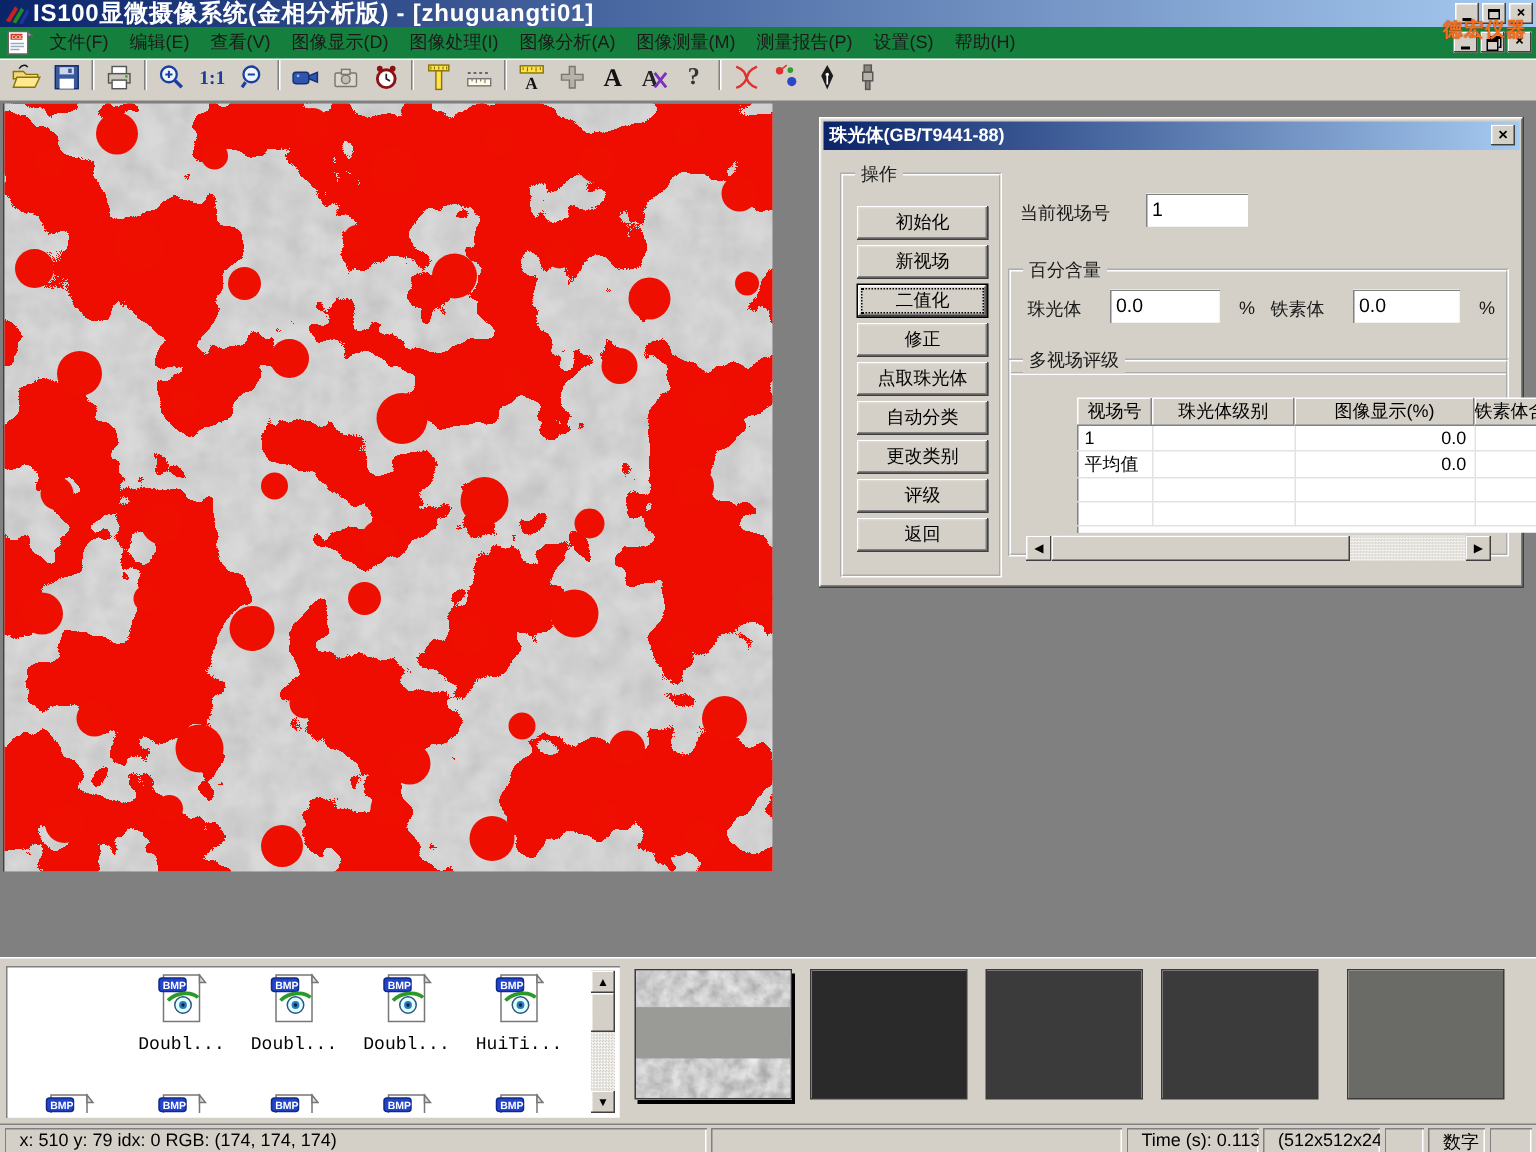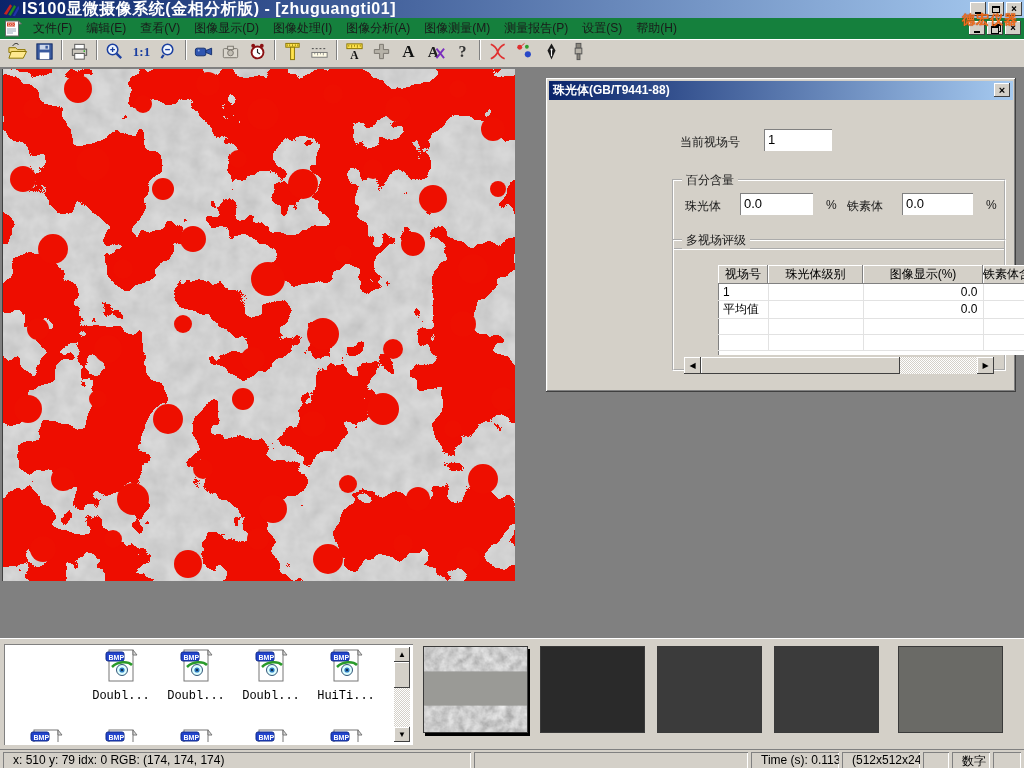--- a/index.html
+++ b/index.html
@@ -360,20 +360,35 @@
     </svg>
   </div>
 
   <div class="dialog raised">
     <div class="dialog-title">
       <span>珠光体(GB/T9441-88)</span>
       <div class="dlg-close raised-thin">×</div>
     </div>
     <div class="dialog-body">
 
+      <div class="groupbox" style="left:11px; top:15px; width:108px; height:270px;">
+        <span class="glabel">操作</span>
+        <div class="dlg-btn raised" style="top:20px;">初始化</div>
+        <div class="dlg-btn raised" style="top:46px;">新视场</div>
+        <div class="dlg-btn raised focused" style="top:72px;">
+            <span>二值化</span>
+            <div class="focusrect"></div>
+          </div>
+        <div class="dlg-btn raised" style="top:98px;">修正</div>
+        <div class="dlg-btn raised" style="top:124px;">点取珠光体</div>
+        <div class="dlg-btn raised" style="top:150px;">自动分类</div>
+        <div class="dlg-btn raised" style="top:176px;">更改类别</div>
+        <div class="dlg-btn raised" style="top:202px;">评级</div>
+        <div class="dlg-btn raised" style="top:228px;">返回</div>
+      </div>
 
       <span class="dlabel" style="left:131px; top:34px;">当前视场号</span>
       <div class="field sunken-thin" style="left:215px; top:29px; width:68px; height:22px;">1</div>
 
 
       <div class="groupbox" style="left:123px; top:79px; width:334px; height:71px;">
         <span class="glabel">百分含量</span>
         <span class="dlabel" style="left:11px; top:17px;">珠光体</span>
         <div class="field sunken-thin" style="left:66px; top:12px; width:73px; height:22px;">0.0</div>
         <span class="dlabel" style="left:152px; top:17px;">%</span>

